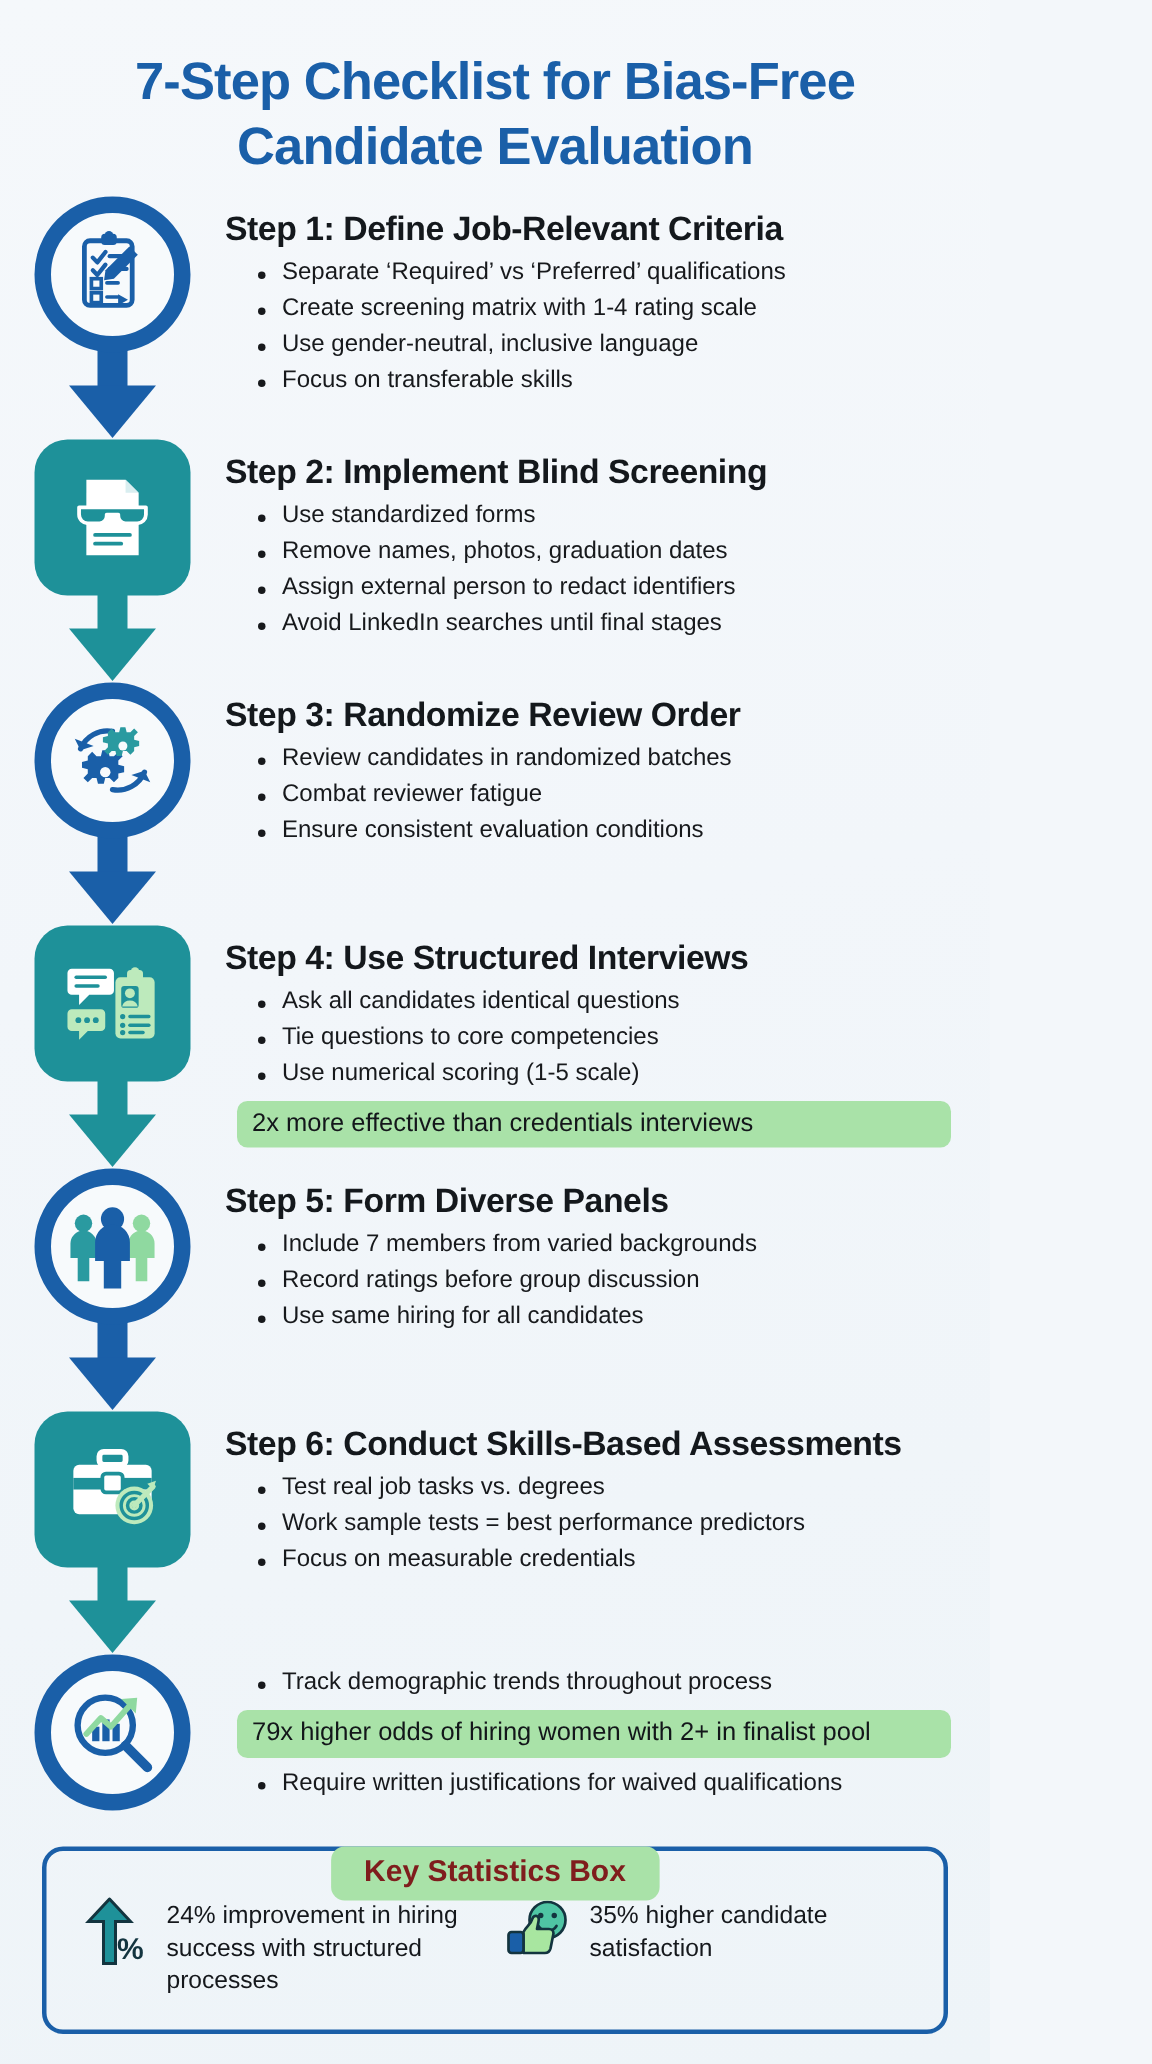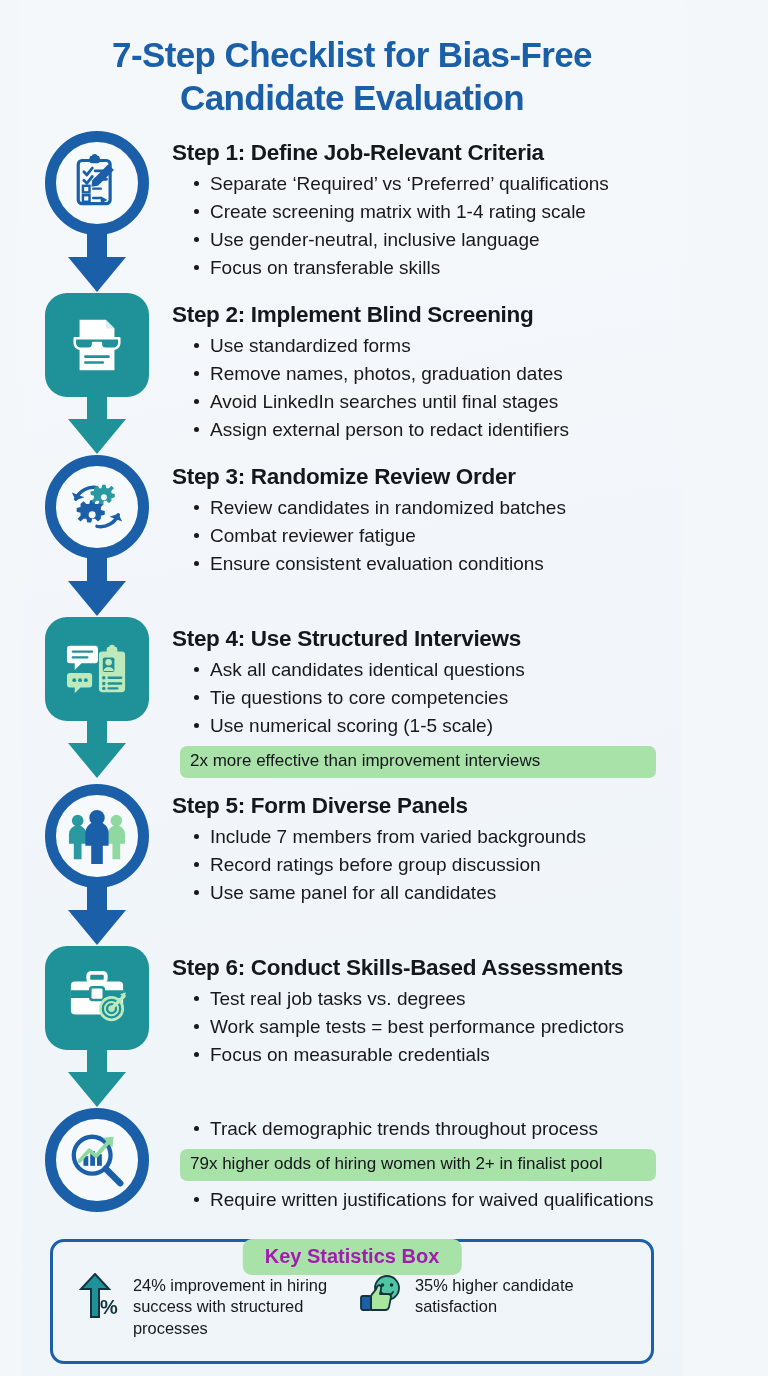--- a/index.html
+++ b/index.html
@@ -14,21 +14,20 @@
     color: #111418;
     overflow: hidden;
     position: relative;
   }
   #page {
     width: 660px;
     height: 1376px;
     position: relative;
     background: linear-gradient(170deg, #f5f8fb 0%, #f2f6fa 45%, #eef4f8 100%);
     box-sizing: border-box;
-    margin-left: 22px;
   }
 
   
   .title-wrap {
     padding: 34px 42px 12px 42px;
     text-align: center;
   }
   .title-line {
     font-size: 35px;
     font-weight: 800;
@@ -107,21 +106,21 @@
     margin-bottom: 5px;
     line-height: 1.2;
   }
   ul.bullets {
     list-style: none;
     margin: 0;
     padding: 0 0 0 20px;
   }
   ul.bullets li {
     position: relative;
-    font-size: 19px;
+    font-size: 16px;
     line-height: 1.42;
     color: #17191c;
     padding-left: 18px;
     margin-bottom: 1px;
   }
   ul.bullets li::before {
     content: "";
     position: absolute;
     left: 2px;
     top: 10px;
@@ -150,21 +149,21 @@
   .stats-badge {
     position: absolute;
     top: 0;
     left: 50%;
     transform: translateX(-50%);
     background: #a9e2a8;
     border-radius: 9px;
     padding: 6px 22px 7px 22px;
     font-size: 20px;
     font-weight: 800;
-    color: #a21caf;
+    color: #7f1d1d;
     z-index: 4;
     white-space: nowrap;
   }
   .stats-box {
     margin-top: 18px;
     border: 3px solid #1a5fa8;
     border-radius: 14px;
     background: transparent;
     padding: 30px 22px 22px 22px;
     display: grid;
@@ -260,22 +259,22 @@
     <rect x="27" y="0" width="20" height="28" fill="#1e9199"></rect>
     <path d="M8 26 h58 L37 61 z" fill="#1e9199"></path>
   </svg>
           </div>
         </div>
         <div class="content">
           <div class="step-title">Step 2: Implement Blind Screening</div>
           <ul class="bullets">
             <li>Use standardized forms</li>
             <li>Remove names, photos, graduation dates</li>
+            <li>Assign external person to redact identifiers</li>
             <li>Avoid LinkedIn searches until final stages</li>
-            <li>Assign external person to redact identifiers</li>
           </ul>
         </div>
       </div>
       <div class="step-row">
         <div class="rail">
           <div class="node">
             <div class="node-circle">
               <svg width="62" height="62" viewBox="0 0 64 64">
         <path d="M10 24 a20 20 0 0 1 22 -12" fill="none" stroke="#1a5fa8" stroke-width="3.6" stroke-linecap="round"></path>
         <path d="M6 17 l4 8 9 -3z" fill="#1a5fa8"></path>
@@ -342,21 +341,21 @@
   </svg>
           </div>
         </div>
         <div class="content">
           <div class="step-title">Step 4: Use Structured Interviews</div>
           <ul class="bullets">
             <li>Ask all candidates identical questions</li>
             <li>Tie questions to core competencies</li>
             <li>Use numerical scoring (1-5 scale)</li>
           </ul>
-          <div class="highlight"><b>2x more effective</b><span> than improvement interviews</span></div>
+          <div class="highlight"><b>2x more effective</b><span> than credentials interviews</span></div>
         </div>
       </div>
       <div class="step-row">
         <div class="rail">
           <div class="node">
             <div class="node-circle">
               <svg width="62" height="58" viewBox="0 0 64 60">
         <g fill="#2a9aa0">
           <circle cx="12" cy="14" r="6"></circle>
           <path d="M3 28 a9 9 0 0 1 18 0 v10 h-5 v16 h-8 V38 H3z"></path>
@@ -377,21 +376,21 @@
     <rect x="27" y="0" width="20" height="28" fill="#1a5fa8"></rect>
     <path d="M8 26 h58 L37 61 z" fill="#1a5fa8"></path>
   </svg>
           </div>
         </div>
         <div class="content">
           <div class="step-title">Step 5: Form Diverse Panels</div>
           <ul class="bullets">
             <li>Include 7 members from varied backgrounds</li>
             <li>Record ratings before group discussion</li>
-            <li>Use same panel for all candidates</li>
+            <li>Use same hiring for all candidates</li>
           </ul>
         </div>
       </div>
       <div class="step-row">
         <div class="rail">
           <div class="node">
             <div class="node-square">
               <svg width="62" height="58" viewBox="0 0 64 60">
         <rect x="23" y="4" width="18" height="9" rx="3" fill="none" stroke="white" stroke-width="4"></rect>
         <rect x="5" y="13" width="54" height="34" rx="4" fill="white"></rect>

